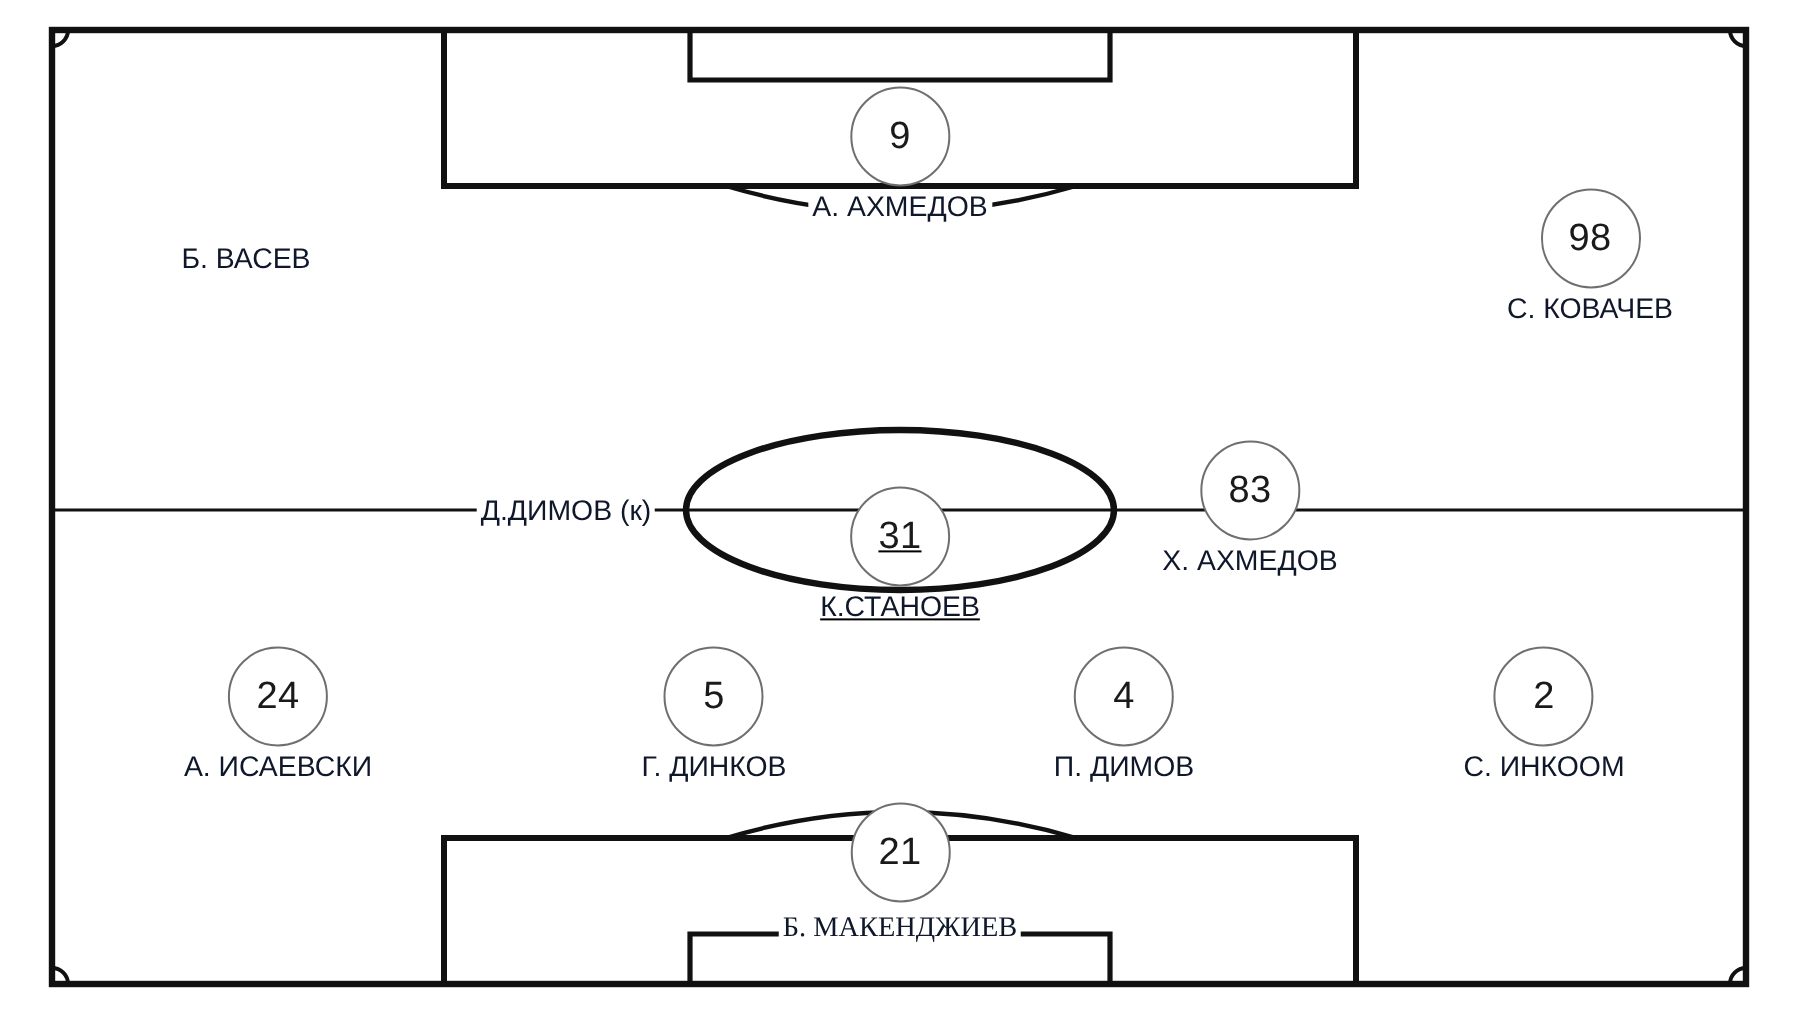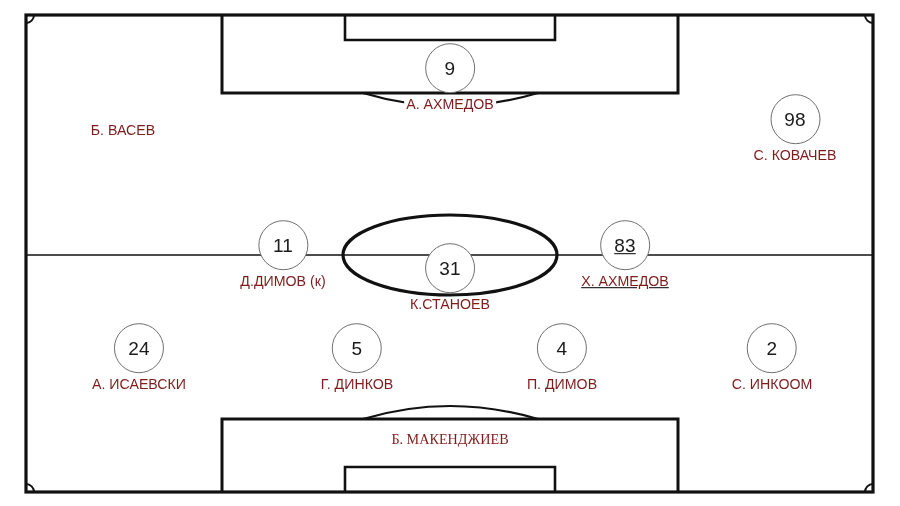--- a/index.html
+++ b/index.html
@@ -40,21 +40,21 @@
   .pl-num{
     font-size:19px;
     color:#1a1a1a;
     line-height:1;
     letter-spacing:0.2px;
     font-weight:400;
   }
   .pl-name{
     margin-top:4px;
     font-size:14.2px;
-    color:#7f1d1d;
+    color:#0f172a;
     white-space:nowrap;
     line-height:1.1;
     background:#ffffff;
     padding:0 2px;
     font-weight:400;
     text-align:center;
   }
   
   .player.gk .pl-name{margin-top:6px;font-family:Liberation Serif, serif;}
 </style>
@@ -101,34 +101,31 @@
   </div>
 
   <div class="player" style="left: 770px; top: 129px; margin-left: 25px;">
     <div class="pl-circle">
       <span class="pl-num">98</span>
     </div>
     <div class="pl-name">С. КОВАЧЕВ</div>
   </div>
 
   <div class="player" style="left: 283px; top: 255px;">
-    <div class="pl-circle">
-      <span class="pl-num">11</span>
-    </div>
     <div class="pl-name">Д.ДИМОВ (к)</div>
   </div>
 
-  <div class="player" style="left: 625px; top: 255px; text-decoration: underline;">
+  <div class="player" style="left: 625px; top: 255px;">
     <div class="pl-circle">
       <span class="pl-num">83</span>
     </div>
     <div class="pl-name">Х. АХМЕДОВ</div>
   </div>
 
-  <div class="player" style="left: 450px; top: 278px;">
+  <div class="player" style="left: 450px; top: 278px; text-decoration: underline;">
     <div class="pl-circle">
       <span class="pl-num">31</span>
     </div>
     <div class="pl-name">К.СТАНОЕВ</div>
   </div>
 
   <div class="player" style="left: 123px; top: 358px; margin-left: 16px;">
     <div class="pl-circle">
       <span class="pl-num">24</span>
     </div>
@@ -150,16 +147,19 @@
   </div>
 
   <div class="player" style="left: 772px; top: 358px;">
     <div class="pl-circle">
       <span class="pl-num">2</span>
     </div>
     <div class="pl-name">С. ИНКООМ</div>
   </div>
 
   <div class="player gk" style="left: 450px; top: 437px;">
+    <div class="pl-circle">
+      <span class="pl-num">21</span>
+    </div>
     <div class="pl-name">Б. МАКЕНДЖИЕВ</div>
   </div>
 
 </div>
 
 </body></html>

